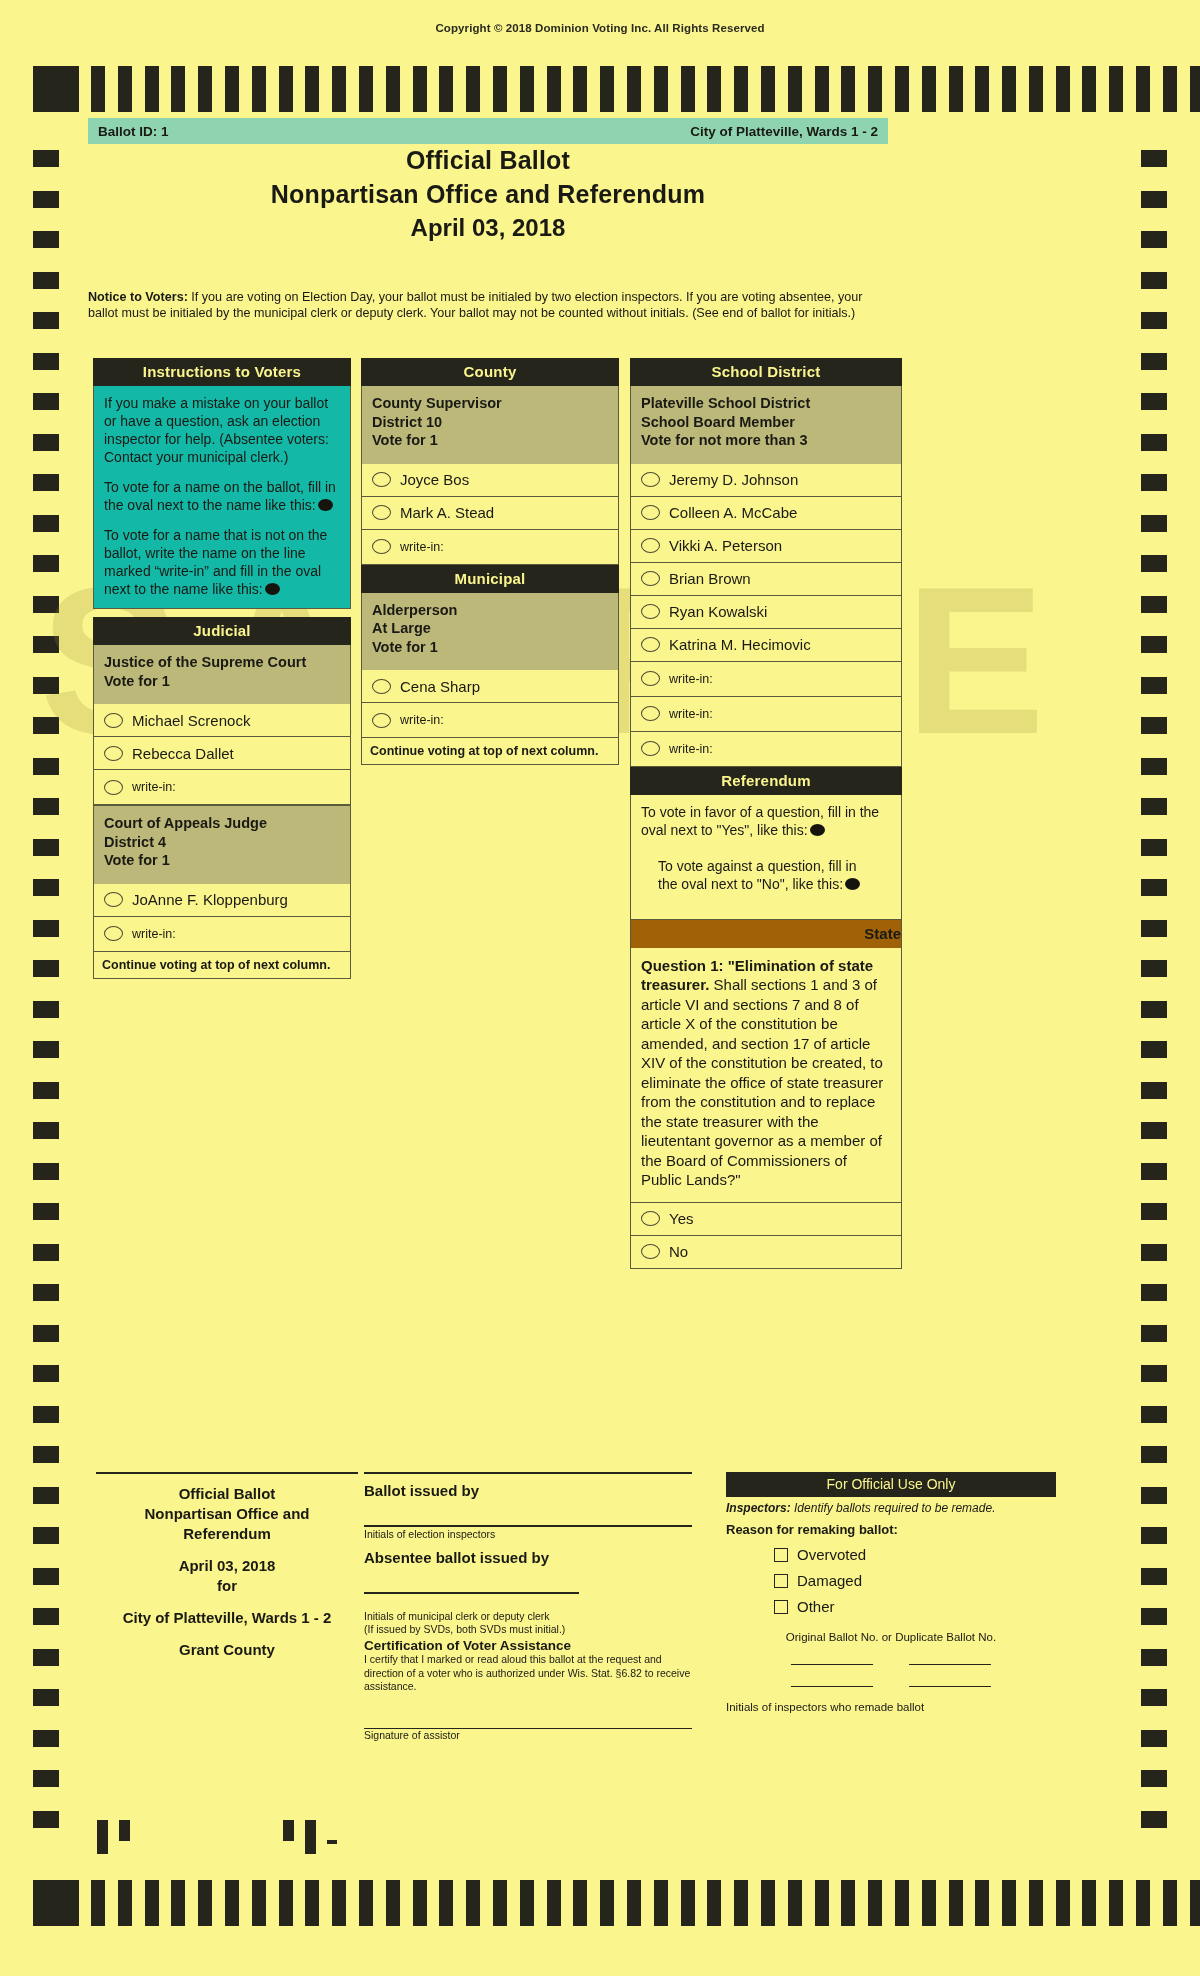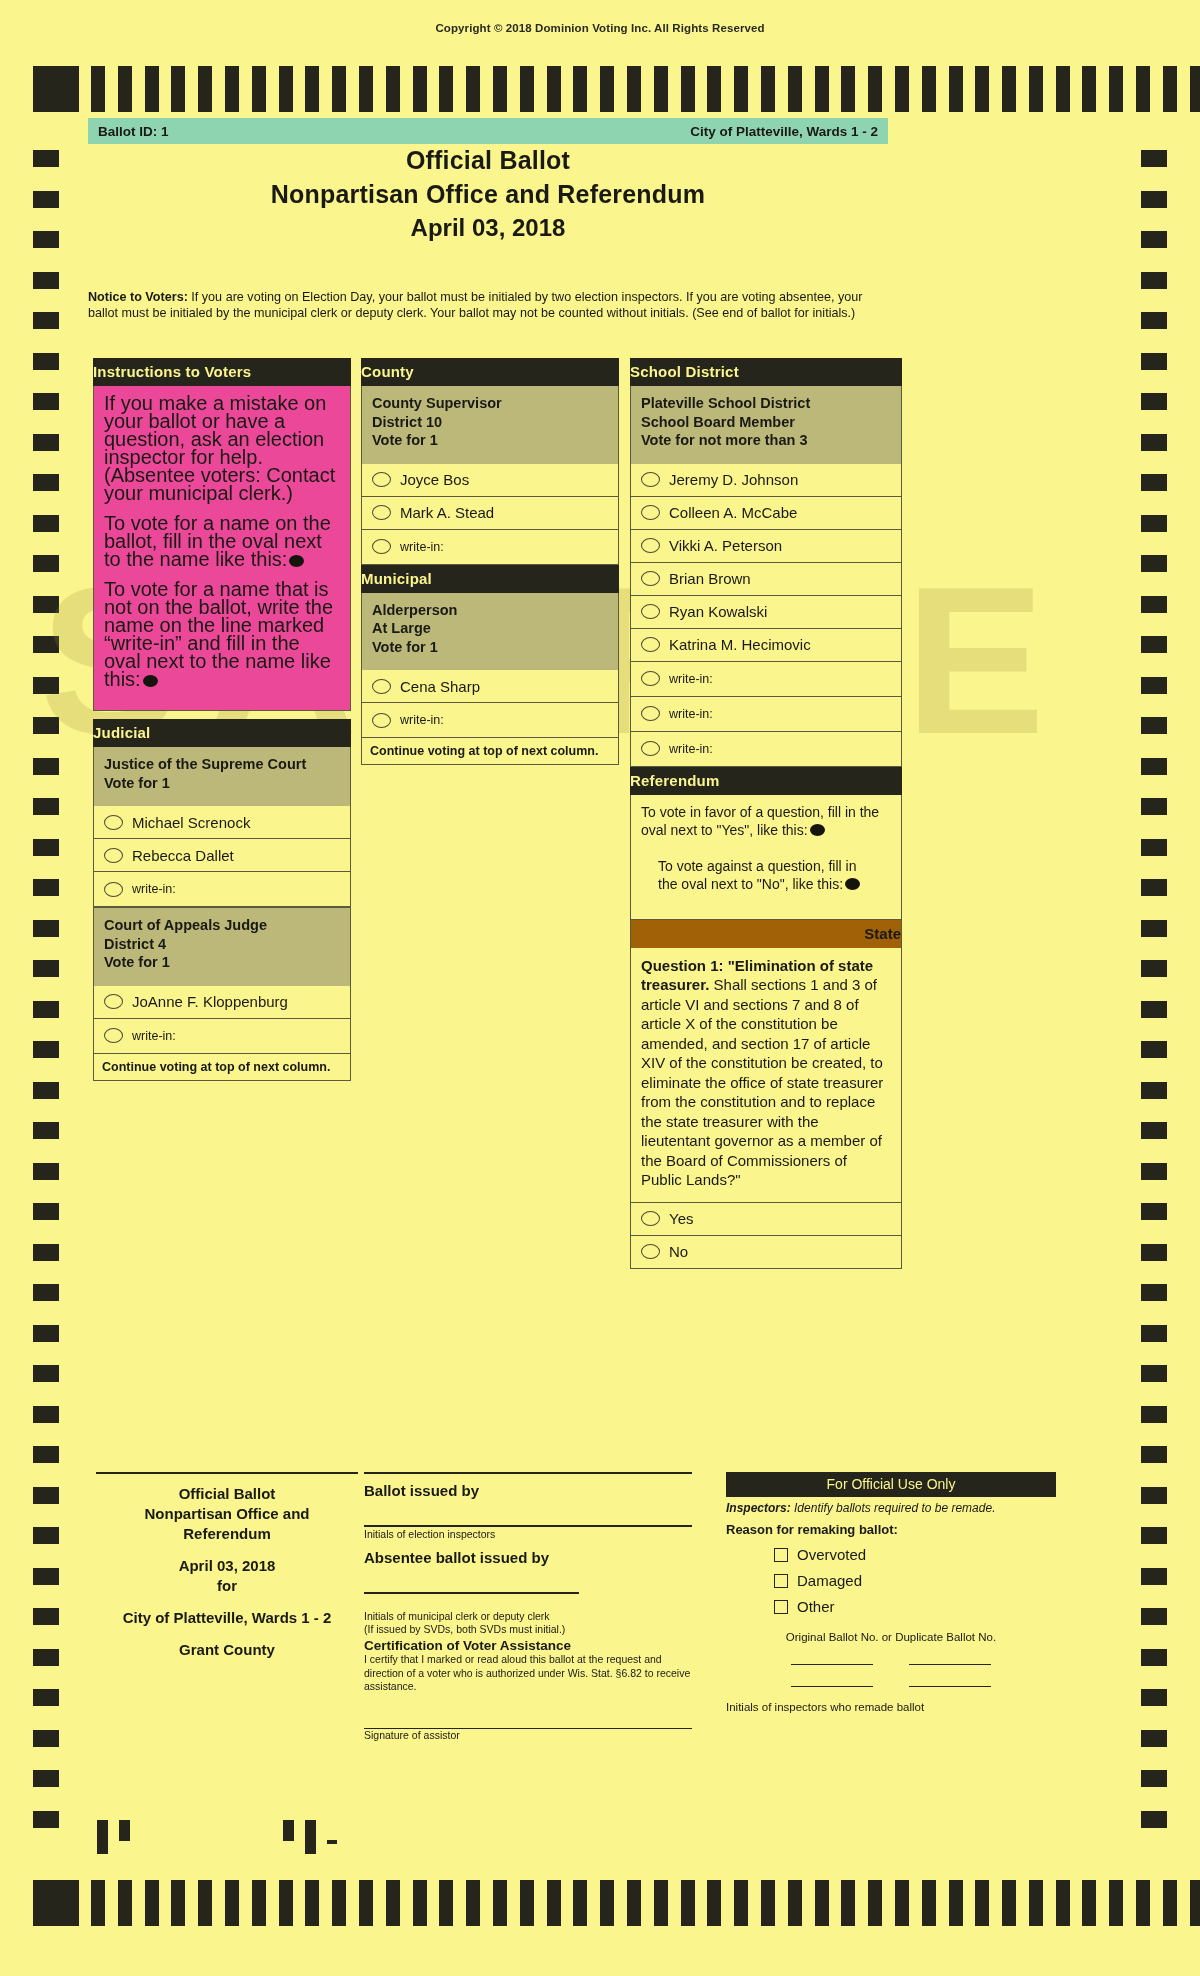--- a/index.html
+++ b/index.html
@@ -60,21 +60,21 @@
   }
 
   
   .grid{position:absolute;left:93px;top:358px;width:795px;}
   .col{position:absolute;top:0;width:258px;}
   .col.c1{left:0;}
   .col.c2{left:268px;}
   .col.c3{left:537px;width:272px;}
 
   .sechead{
-    background:#25251c;color:#FBF58E;text-align:left;
+    background:#25251c;color:#FBF58E;text-align:center;
     font-size:15px;font-weight:700;padding:5px 0 6px;letter-spacing:.2px;
   }
   .contest{
     background:#BCB87A;border-left:1px solid #5b5a3c;border-right:1px solid #5b5a3c;
     padding:8px 10px 14px;font-size:14.5px;font-weight:700;line-height:18.5px;
   }
   .candbox{border:1px solid #5b5a3c;border-top:none;background:#FBF58E;}
   .cand{
     display:flex;align-items:center;gap:9px;
     padding:6px 10px;border-top:1px solid #5b5a3c;
@@ -84,22 +84,22 @@
   .cand.writein{font-size:12.5px;padding:7px 10px;}
   .oval{
     width:17px;height:13px;border:1.6px solid #4b4a33;border-radius:50%;
     flex:0 0 auto;background:transparent;
   }
   .contnote{
     border:1px solid #5b5a3c;border-top:none;background:#FBF58E;
     padding:6px 8px;font-size:12.5px;font-weight:700;
   }
   .instr{
-    border:1px solid #5b5a3c;border-top:none;background:#ec4899;
-    padding:8px 10px 22px;font-size:20px;line-height:18px;
+    border:1px solid #5b5a3c;border-top:none;background:#14b8a6;
+    padding:8px 10px 10px;font-size:14px;line-height:18px;
   }
   .instr p{margin:0 0 12px;}
   .instr p:last-child{margin-bottom:0;}
   .dot{
     display:inline-block;width:15px;height:12px;border-radius:50%;
     background:#15150e;vertical-align:-1px;margin-left:2px;
   }
   .refnote{
     border:1px solid #5b5a3c;border-top:none;background:#FBF58E;
     padding:8px 10px;font-size:14px;line-height:18.5px;

